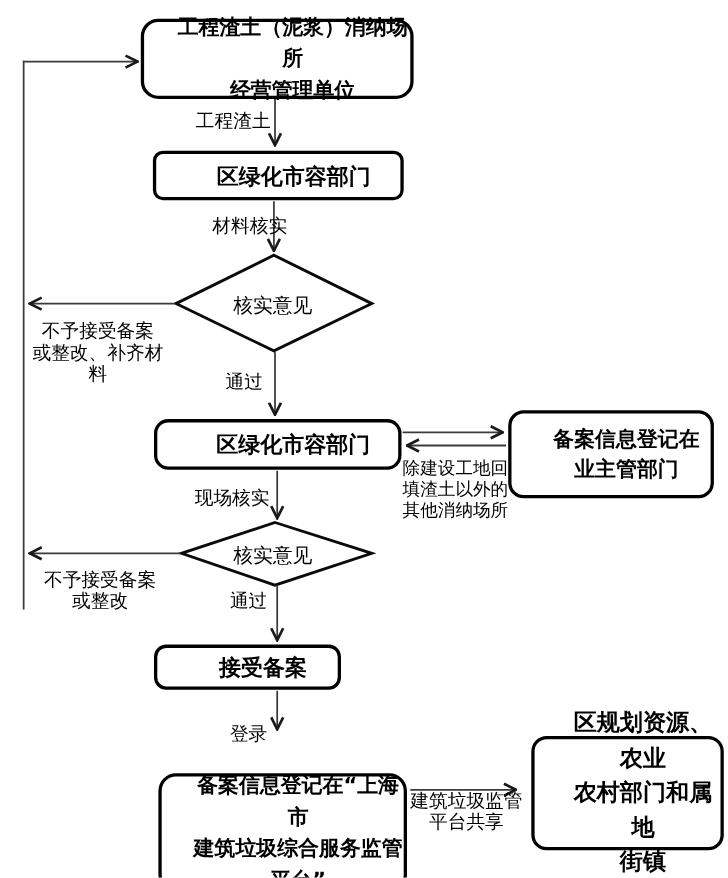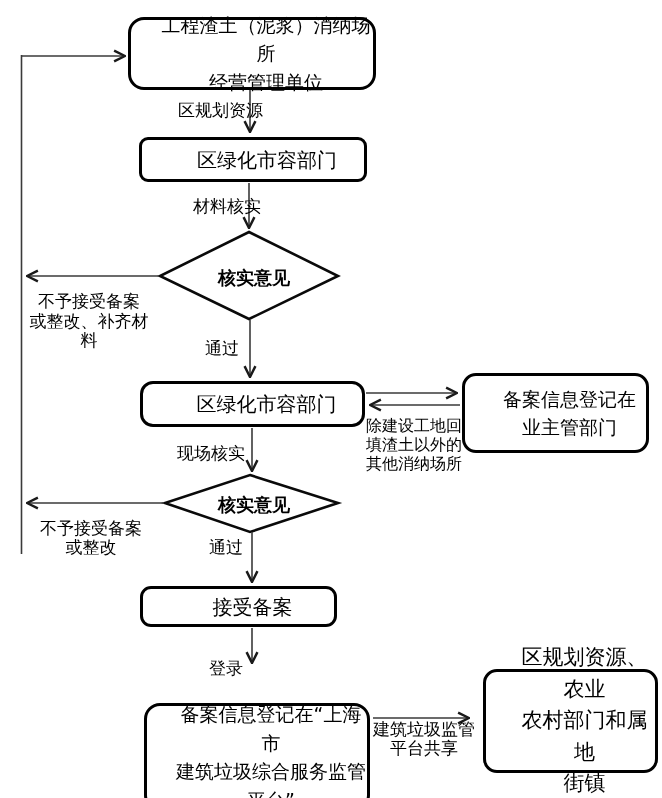--- a/index.html
+++ b/index.html
@@ -6,31 +6,30 @@
   .canvas {
     position:relative; width:662px; height:798px; background:#ffffff;
     font-family:"DejaVu Sans", sans-serif; color:#000; overflow:hidden;
   }
   .overlay { position:absolute; left:0; top:0; width:662px; height:798px; }
   .node {
     position:absolute; box-sizing:border-box; border:3px solid #000;
     background:#fff; display:flex; align-items:center; justify-content:center;
   }
   .node .ntext {
-    white-space:pre-line; text-align:center; font-weight:400; line-height:1.5;margin-left:28px;
+    white-space:pre-line; text-align:center; font-weight:700; line-height:1.5;margin-left:28px;
   }
   .elabel {
     position:absolute; font-size:17px; line-height:19px; white-space:pre-line;
     color:#000;
   }
   .elabel.center { text-align:center; }
   .dtext {
-    position:absolute; font-size:18px; text-align:center; width:84px;
+    position:absolute; font-size:18px; text-align:left; width:84px;
     white-space:pre-line;
-    font-weight:bold;
   }
 </style>
 </head>
 <body>
 
 <div class="canvas">
 
   <svg class="overlay" viewBox="0 0 662 798" aria-hidden="true">
     <defs>
       <marker id="ah" viewBox="0 0 10 10" refX="9" refY="5" markerWidth="8.5" markerHeight="8.5" orient="auto">
@@ -71,40 +70,40 @@
 
   <div class="node" style="left:140px;top:381px;width:225px;height:46px;border-radius:13px;">
     <span class="ntext" style="font-size:20px;">区绿化市容部门</span>
   </div>
 
   <div class="node" style="left:462px;top:373px;width:187px;height:80px;border-radius:14px;">
     <span class="ntext" style="font-size:19px;">备案信息登记在
 业主管部门</span>
   </div>
 
-  <div class="node" style="left:140px;top:586px;width:197px;height:41px;border-radius:11px;">
+  <div class="node" style="left:140px;top:586px;width:170px;height:41px;border-radius:11px;">
     <span class="ntext" style="font-size:20px;">接受备案</span>
   </div>
 
   <div class="node" style="left:144px;top:703px;width:226px;height:108px;border-radius:16px;">
     <span class="ntext" style="font-size:19px;">备案信息登记在“上海市
 建筑垃圾综合服务监管
 平台”</span>
   </div>
 
   <div class="node" style="left:483px;top:669px;width:175px;height:104px;border-radius:14px;">
     <span class="ntext" style="font-size:21px;">区规划资源、农业
 农村部门和属地
 街镇</span>
   </div>
 
   <div class="dtext" style="left:212px;top:266px;">核实意见</div>
   <div class="dtext" style="left:212px;top:493px;">核实意见</div>
 
-  <div class="elabel" style="left:178px;top:101px;">区规划资源</div>
+  <div class="elabel" style="left:178px;top:101px;">工程渣土</div>
   <div class="elabel" style="left:193px;top:197px;">材料核实</div>
   <div class="elabel center" style="left:28px;top:292px;width:122px;line-height:19.5px;">不予接受备案
 或整改、补齐材
 料</div>
   <div class="elabel" style="left:205px;top:339px;">通过</div>
   <div class="elabel" style="left:366px;top:416px;font-size:16px;line-height:19px;">除建设工地回
 填渣土以外的
 其他消纳场所</div>
   <div class="elabel" style="left:177px;top:444px;">现场核实</div>
   <div class="elabel center" style="left:35px;top:519px;width:112px;">不予接受备案

